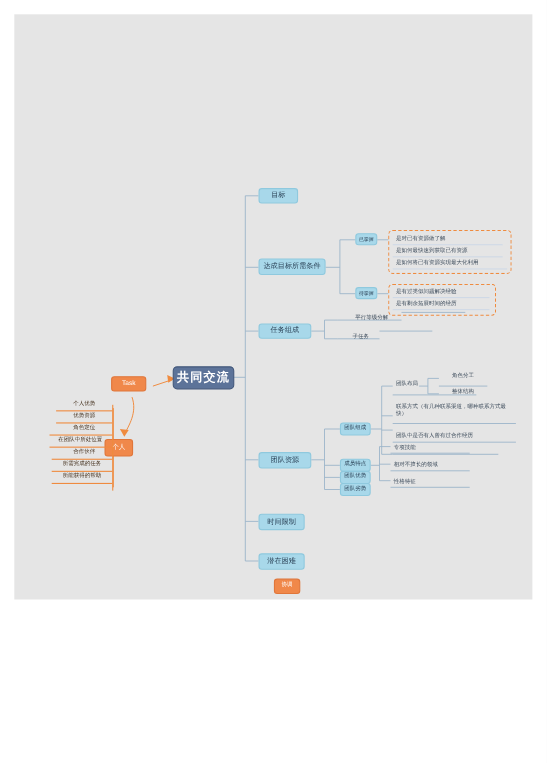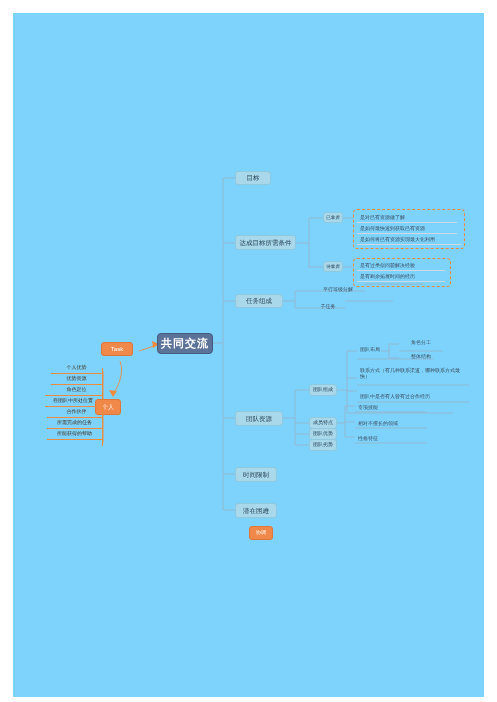--- a/index.html
+++ b/index.html
@@ -1,17 +1,17 @@
 <!DOCTYPE html>
 <html><head>
 <meta charset="utf-8">
 <style>
   html,body{margin:0;padding:0;background:#ffffff;}
   body{width:497px;height:702px;font-family:"Liberation Sans","DejaVu Sans",sans-serif;}
-  #page{position:absolute;left:13px;top:13px;width:471px;height:684px;background:#7dd3fc;}
+  #page{position:absolute;left:13px;top:13px;width:471px;height:532px;background:#e5e5e5;}
   #canvas{position:absolute;left:0;top:0;width:471px;height:676px;}
   svg.links{position:absolute;left:0;top:0;width:471px;height:676px;pointer-events:none;}
 
   .node{position:absolute;box-sizing:border-box;display:flex;align-items:center;
         justify-content:center;text-align:center;line-height:1.15;}
 
   
   .n-root{background:#5c7399;border:1px solid #44597c;border-radius:4px;color:#ffffff;
           font-size:11px;font-weight:bold;letter-spacing:1px;}
 

